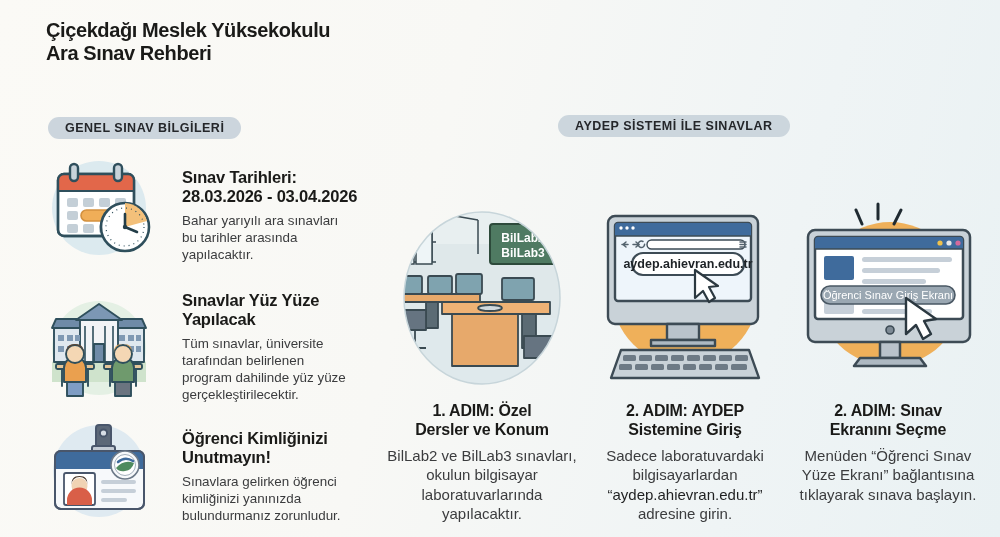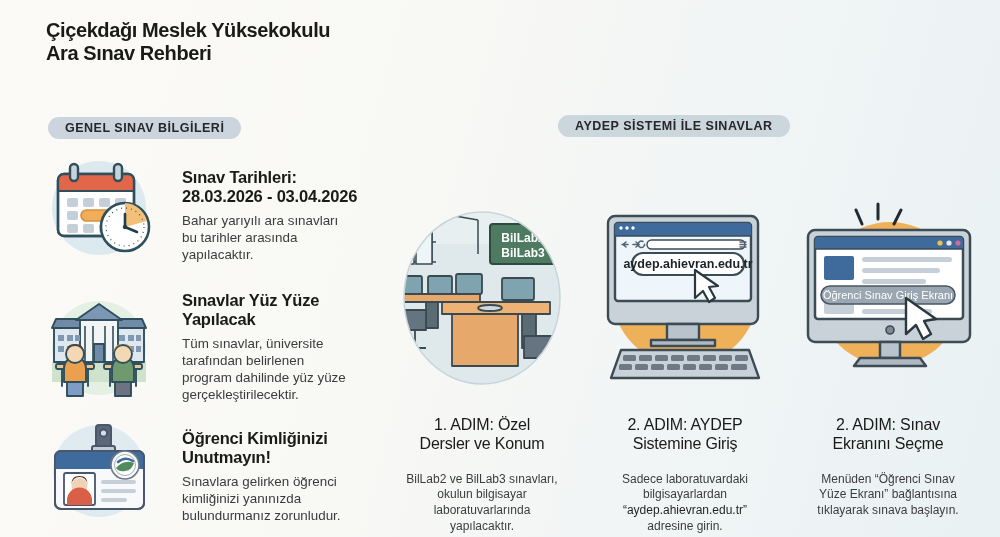--- a/index.html
+++ b/index.html
@@ -99,31 +99,31 @@
   .step-3 { left: 788px; }
 
   .step-art {
     width: 200px;
     height: 200px;
     position: relative;
   }
   .step-art svg { display: block; width: 200px; height: 200px; }
 
   .step-title {
-    margin-top: 18px;
+    margin-top: 4px;
     font-size: 16px;
-    font-weight: 400;
+    font-weight: 700;
     line-height: 1.18;
     color: #1a1a18;
     white-space: pre-line;
     letter-spacing: -0.2px;
   }
   .step-desc {
-    margin-top: 18px;
-    font-size: 12px;
+    margin-top: 6px;
+    font-size: 15px;
     line-height: 1.3;
     color: #3b3c3e;
     white-space: pre-line;
   }
   .step-desc b { font-weight: 400; color: #1f2021; }
 </style>
 </head>
 <body>
 
 <h1 class="page-title">Çiçekdağı Meslek Yüksekokulu

